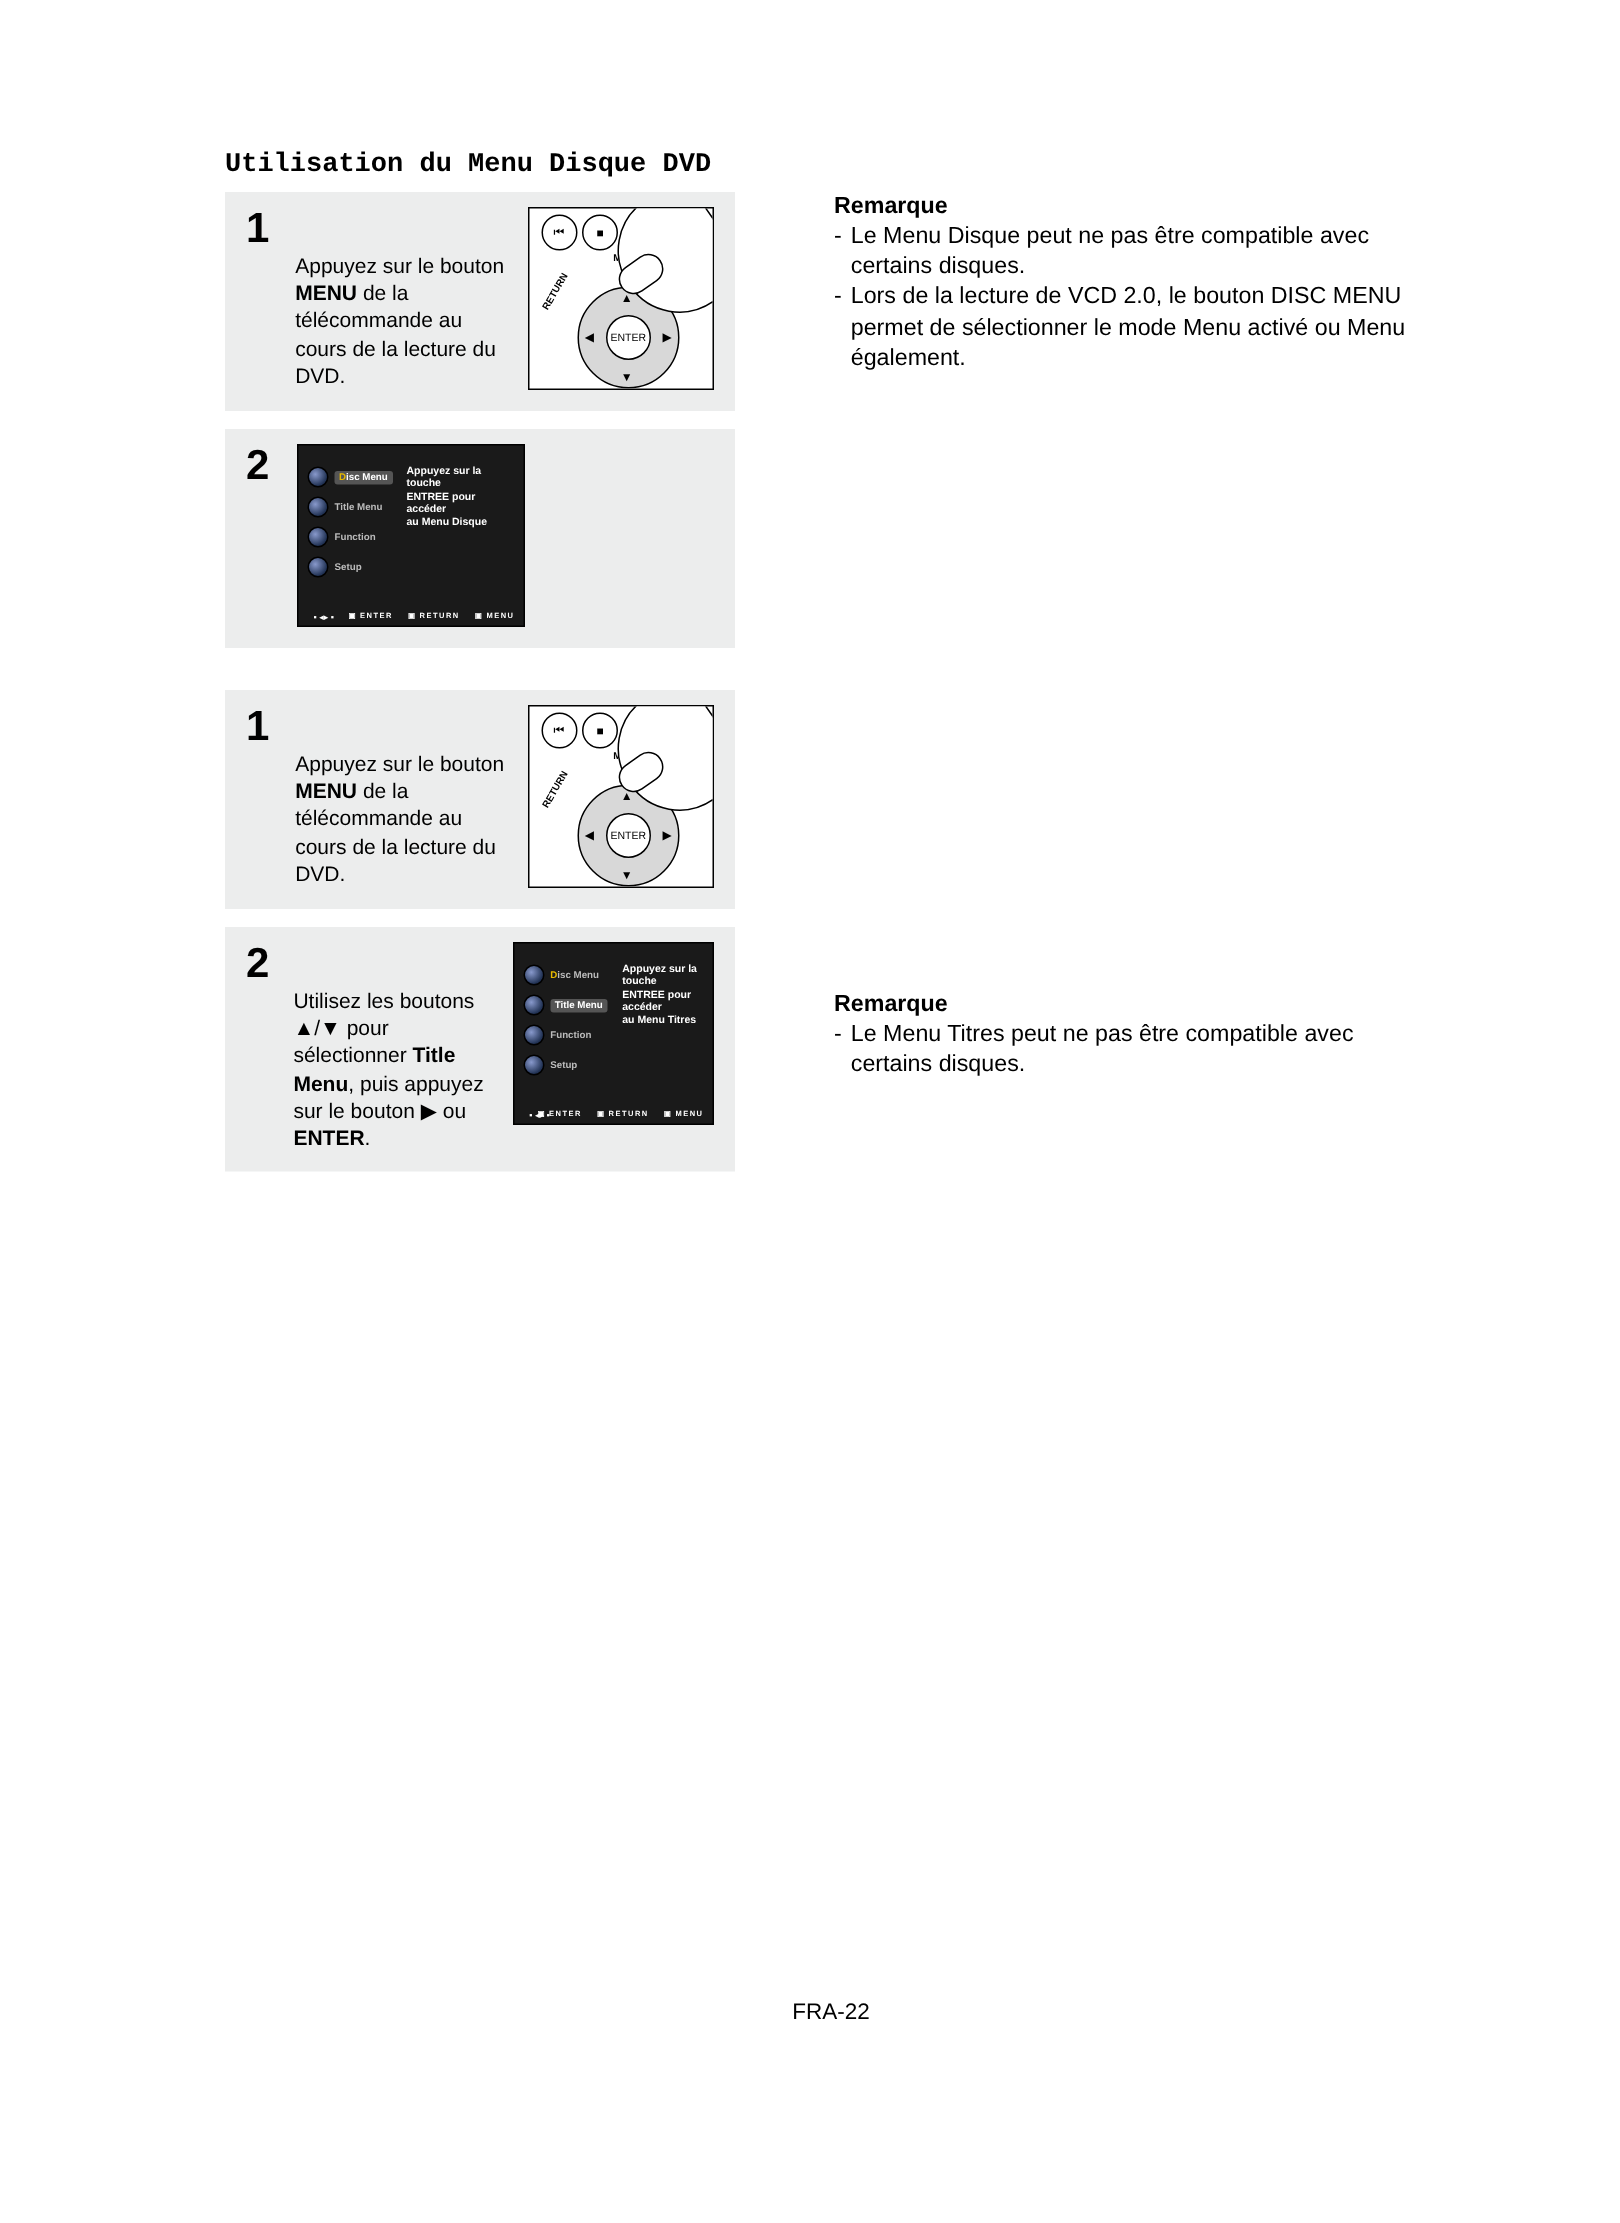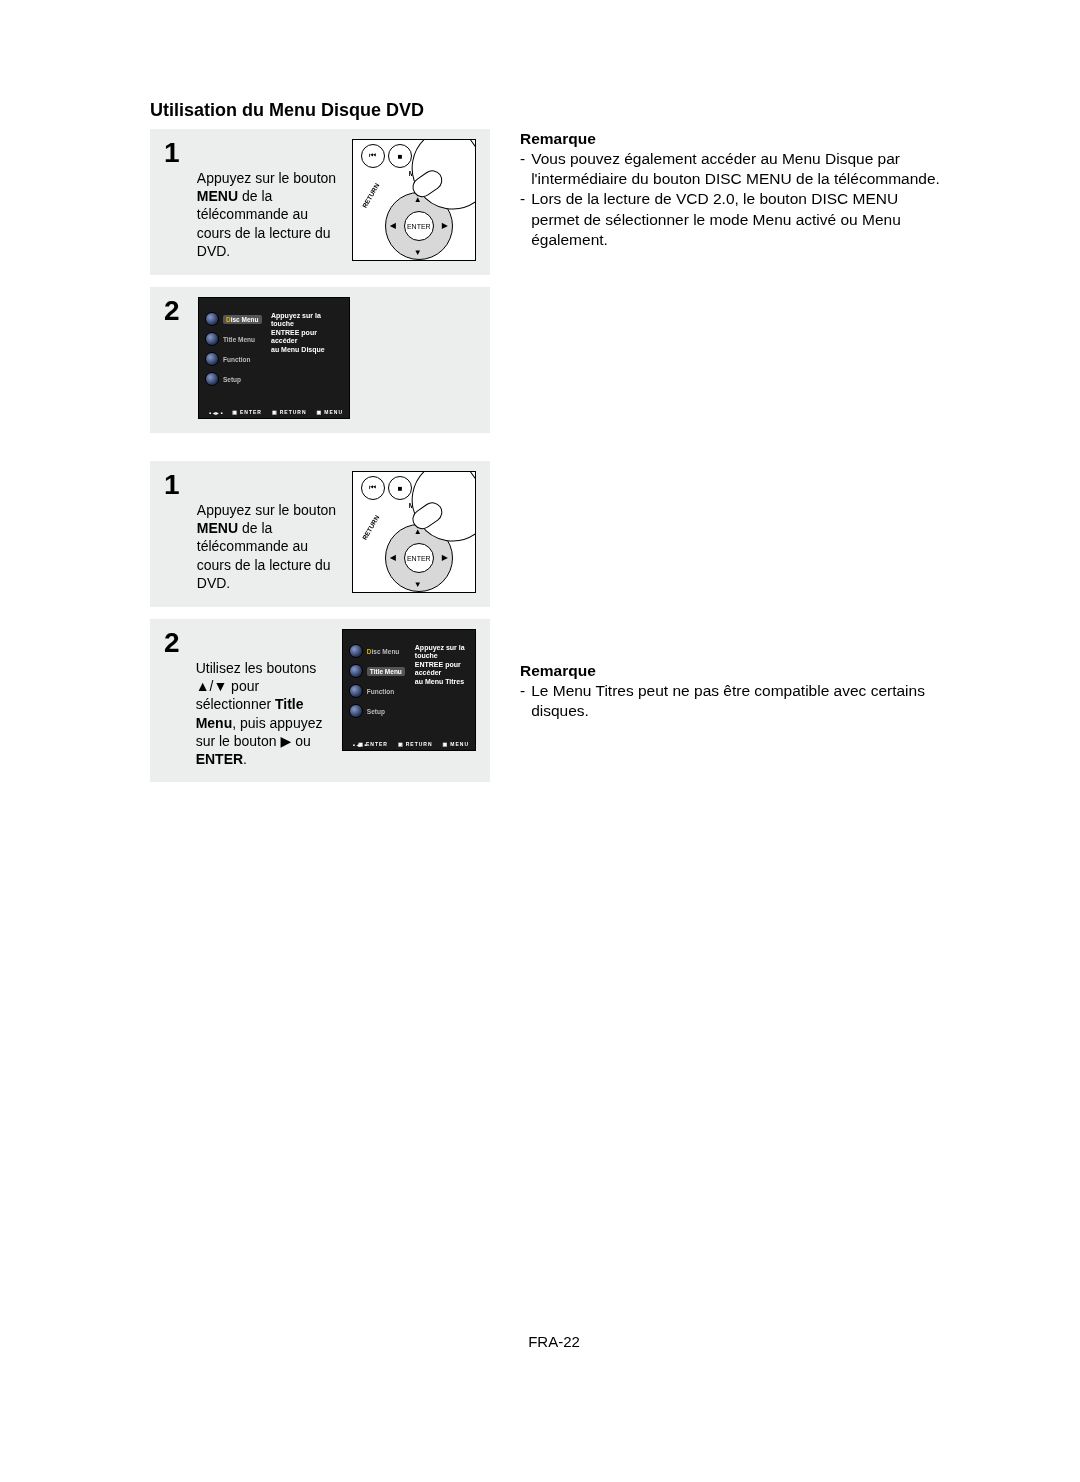--- a/index.html
+++ b/index.html
@@ -33,33 +33,35 @@
   }
   .main-title {
     font-size: 30px;
     font-weight: bold;
     margin-bottom: 8px;
   }
   .sub-title {
     font-size: 18px;
     font-weight: bold;
     margin-bottom: 8px;
+    font-family: Liberation Mono, monospace;
   }
   .two-col {
     display: flex;
     gap: 30px;
     align-items: flex-start;
   }
   .left-col {
     width: 340px;
   }
   .right-col {
     width: 430px;
     font-size: 15.5px;
     line-height: 1.3;
+    margin-left: 36px;
   }
   .step-block {
     background: #eceded;
     padding: 10px 14px 14px 14px;
     margin-bottom: 12px;
     display: flex;
     gap: 14px;
     align-items: flex-start;
   }
   .step-num {
@@ -291,21 +293,21 @@
               <span><span class="sq">▣</span><span>MENU</span></span>
             </div>
           </div>
         </div>
       </div>
 
       <div class="right-col">
         <div class="remark-title">Remarque</div>
         <ul class="remark-list">
           <li>
-              <span>Vous pouvez également accéder au Menu Disque par l'intermédiaire du bouton DISC MENU de la télécommande.</span>
+              <span>Le Menu Disque peut ne pas être compatible avec certains disques.</span>
             </li>
           <li>
               <span>Lors de la lecture de VCD 2.0, le bouton DISC MENU permet de sélectionner le mode Menu activé ou Menu également.</span>
             </li>
         </ul>
       </div>
     </div>
 
     <div style="height:16px"></div>
 

